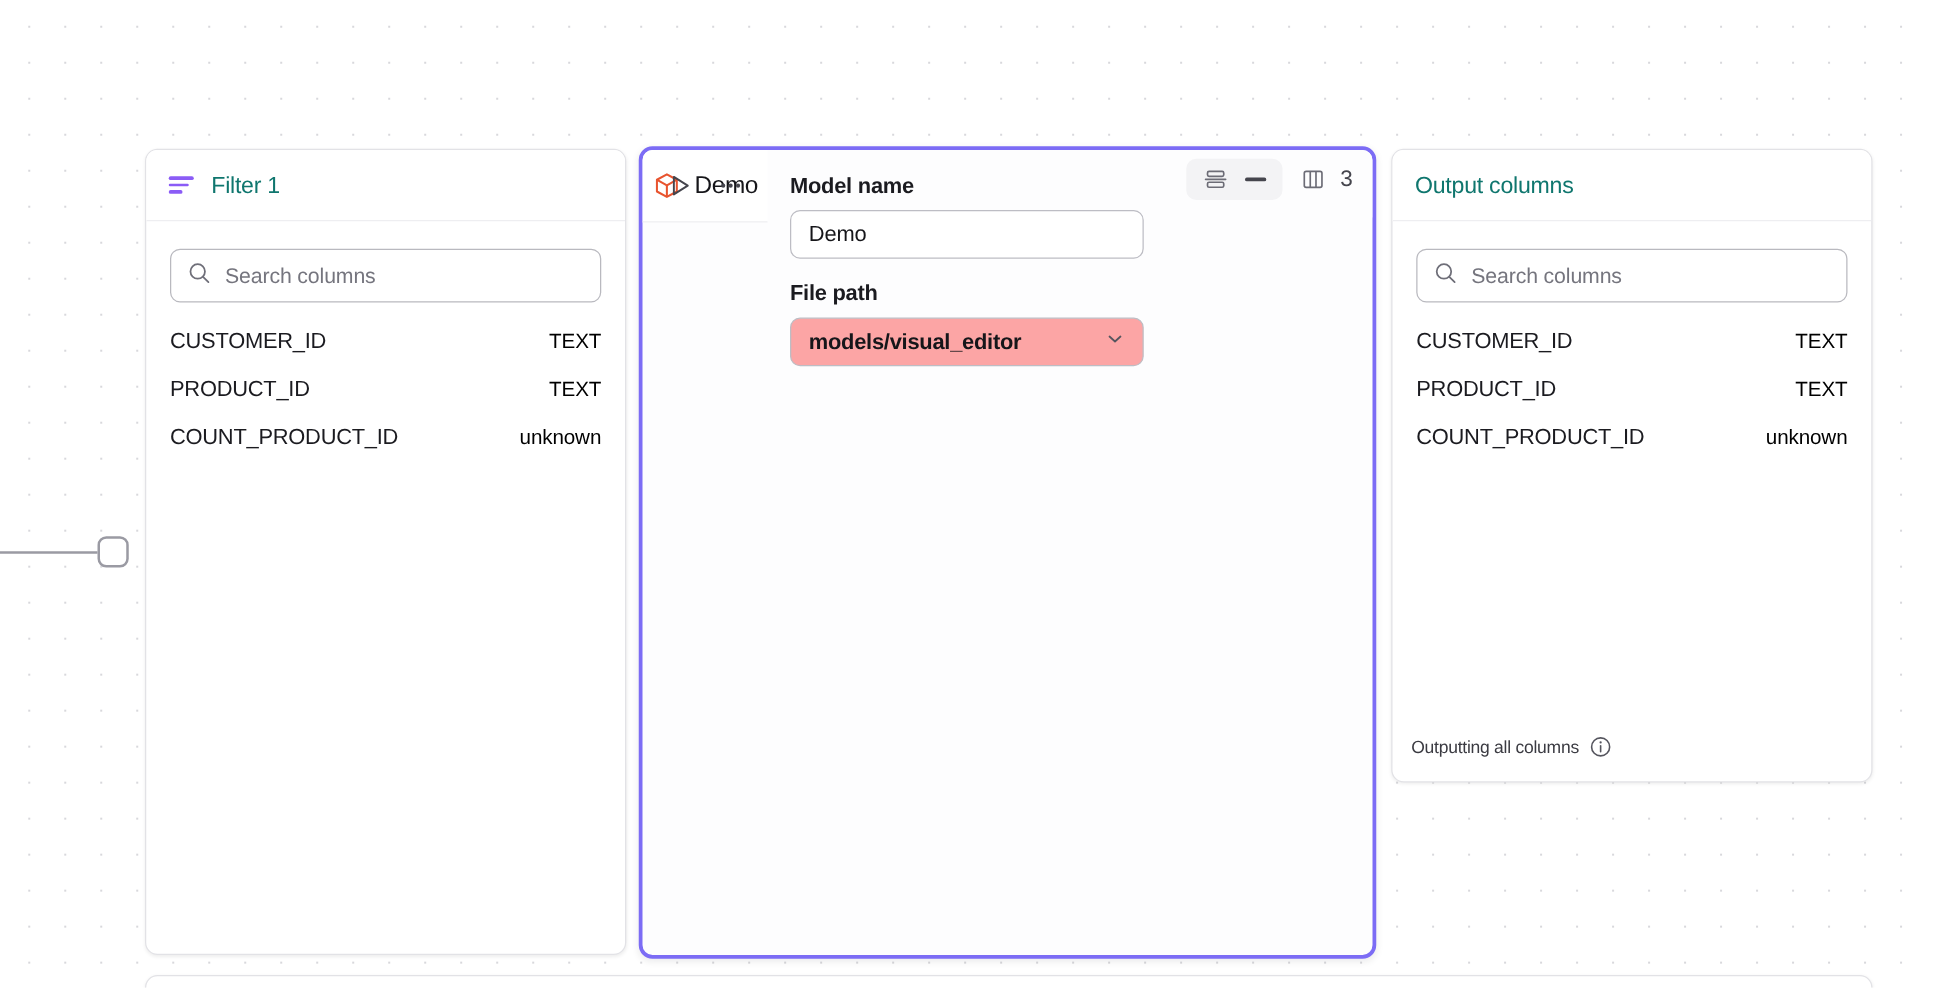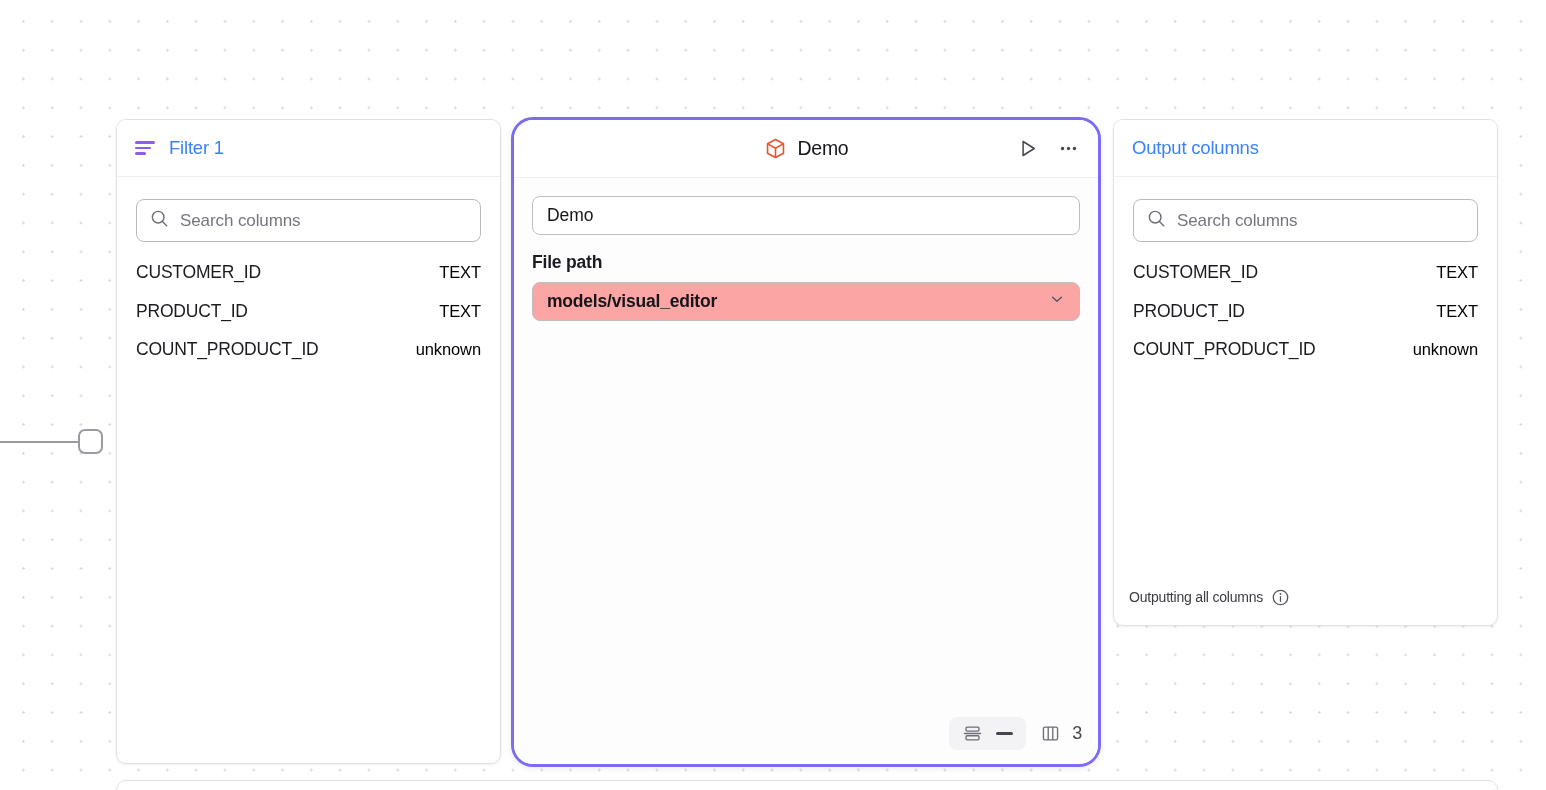--- a/index.html
+++ b/index.html
@@ -56,21 +56,21 @@
     height: 57px;
     display: flex;
     align-items: center;
     border-bottom: 1px solid #eeeef1;
     padding: 0 18px;
     background: #ffffff;
   }
 
   .panel-title {
     font-size: 18.5px;
-    color: #3b82f6;
+    color: #0f766e;
     letter-spacing: -0.2px;
   }
 
   
   #filter-panel {
     left: 116px;
     top: 119px;
     width: 385px;
     height: 645px;
   }
@@ -140,26 +140,26 @@
   }
 
   
   #model-panel {
     left: 511px;
     top: 117px;
     width: 590px;
     height: 650px;
     background: #fdfdfe;
     border: 3px solid #7c6cf5;
-    border-radius: 22px;
+    border-radius: 11px;
     box-shadow: 0 2px 6px rgba(16,16,20,0.08);
     overflow: hidden;
     position: absolute;
     display: flex;
-    flex-direction: column;
+    flex-direction: row;
   }
 
   #model-header {
     height: 58px;
     flex: none;
     display: flex;
     align-items: center;
     border-bottom: 1px solid #eeeef1;
     padding: 0 16px;
     background: #ffffff;
@@ -414,20 +414,21 @@
           <svg width="23" height="23" viewBox="0 0 24 24">
             <circle cx="5.8" cy="12" r="1.75" fill="#45454d"></circle>
             <circle cx="12" cy="12" r="1.75" fill="#45454d"></circle>
             <circle cx="18.2" cy="12" r="1.75" fill="#45454d"></circle>
           </svg>
         </button>
       </div>
     </div>
 
     <div id="model-body">
+      <div class="field-label">Model name</div>
       <input class="text-input" type="text" value="Demo" style="">
 
       <div class="field-label second">File path</div>
       <div class="select-wrap">
         <div class="select-input">
           <span>models/visual_editor</span>
           <span class="chev">
             <svg width="16" height="16" viewBox="0 0 16 16" fill="none">
               <path d="M3.6 6.2 8 10.2l4.4-4" stroke="#55555e" stroke-width="1.4" stroke-linecap="round" stroke-linejoin="round"></path>
             </svg>

